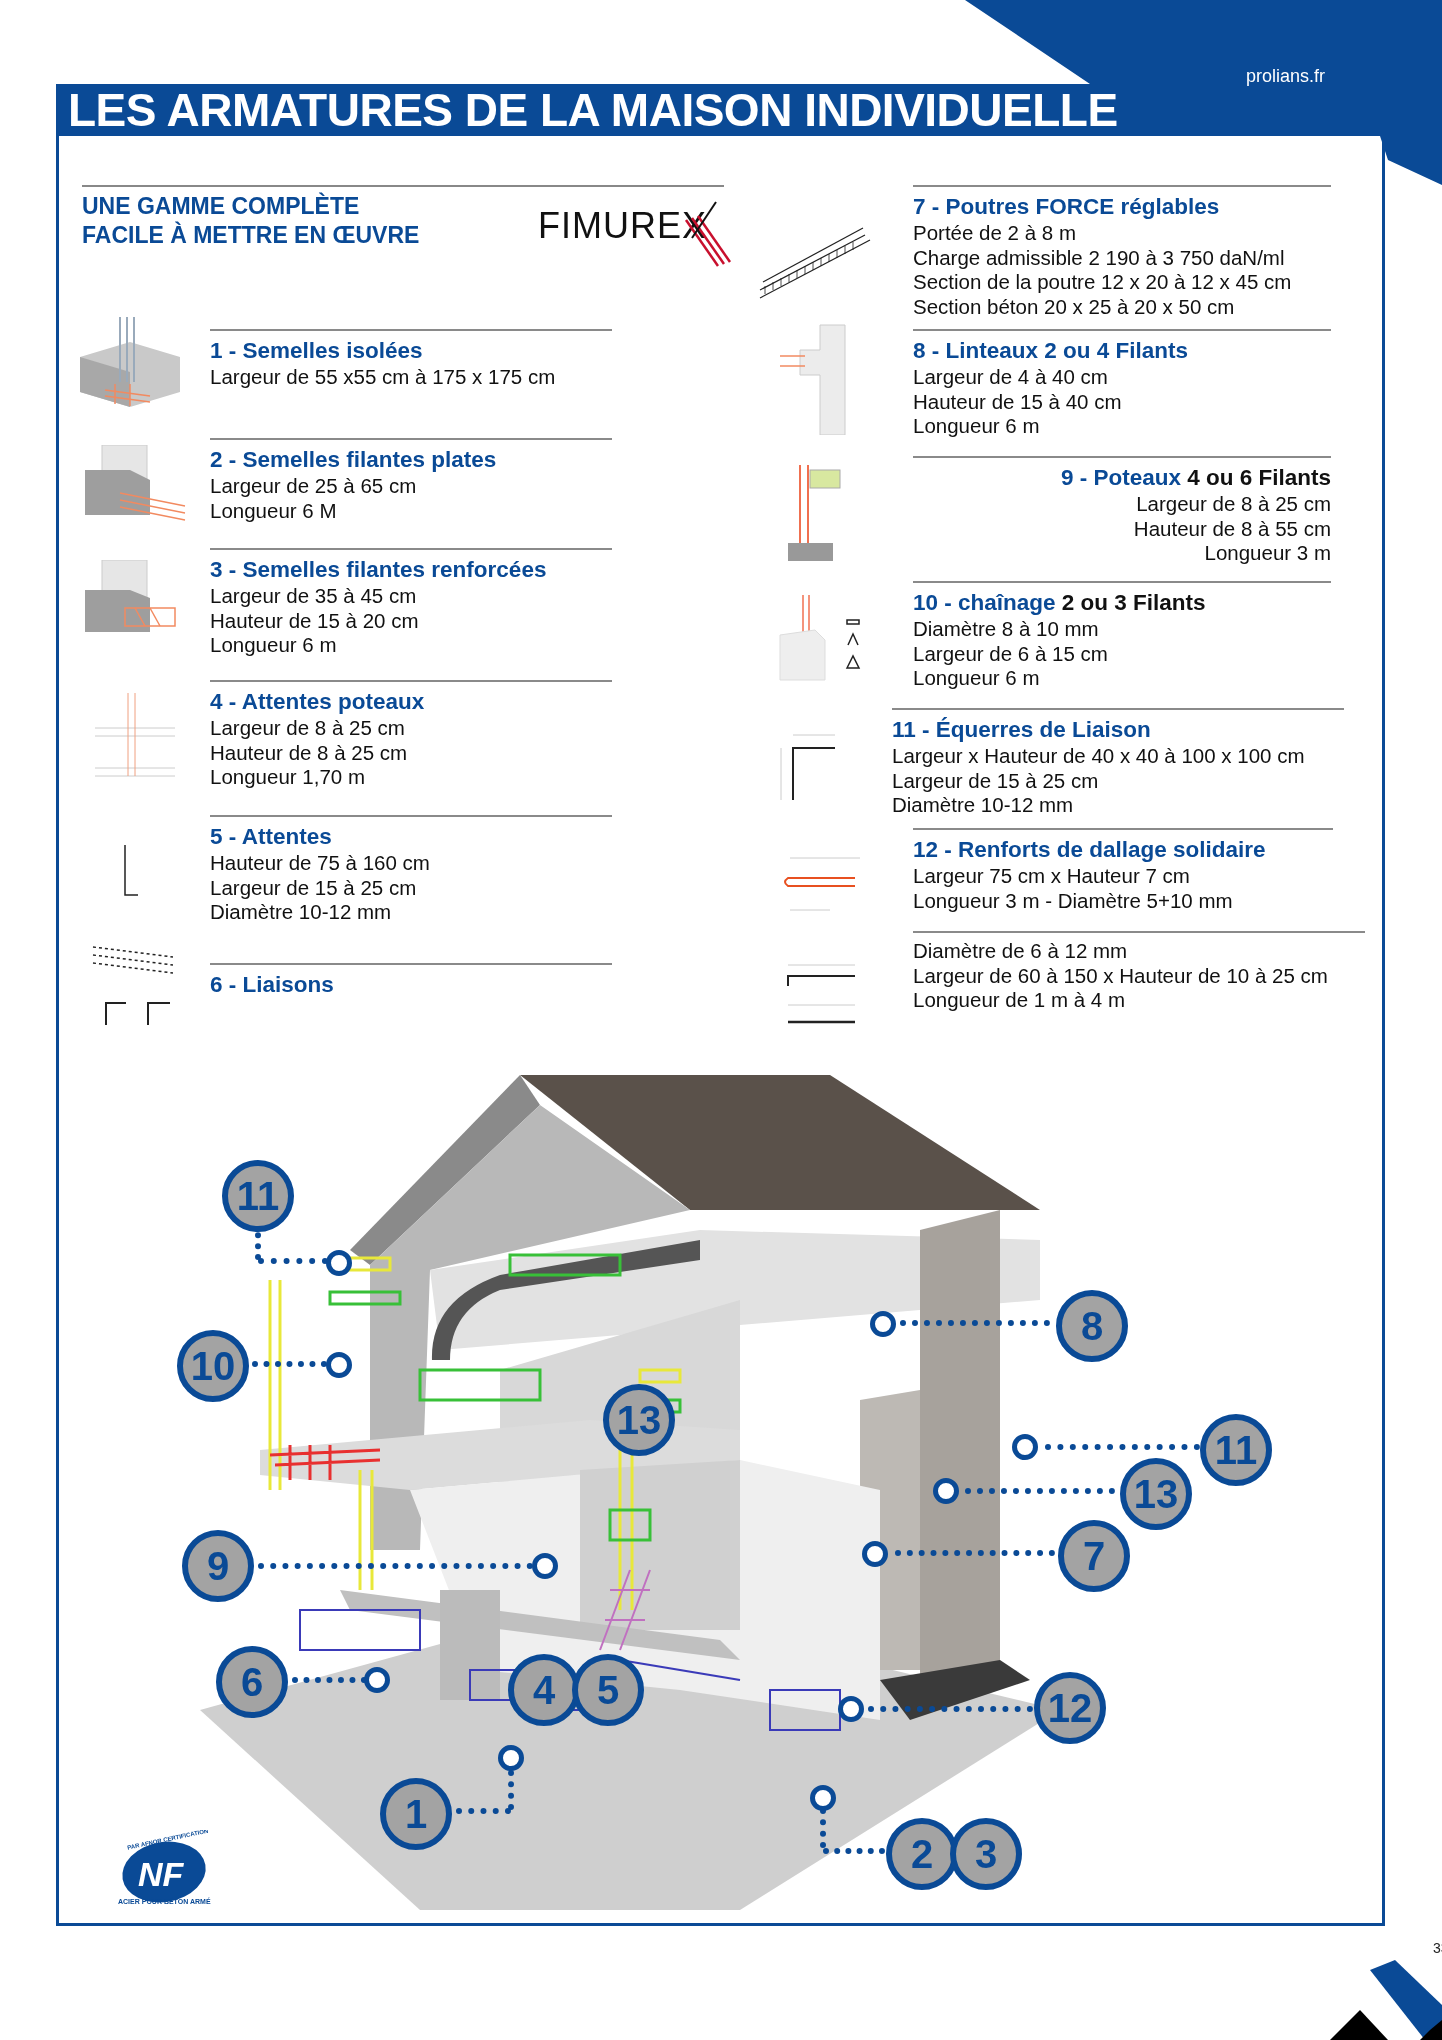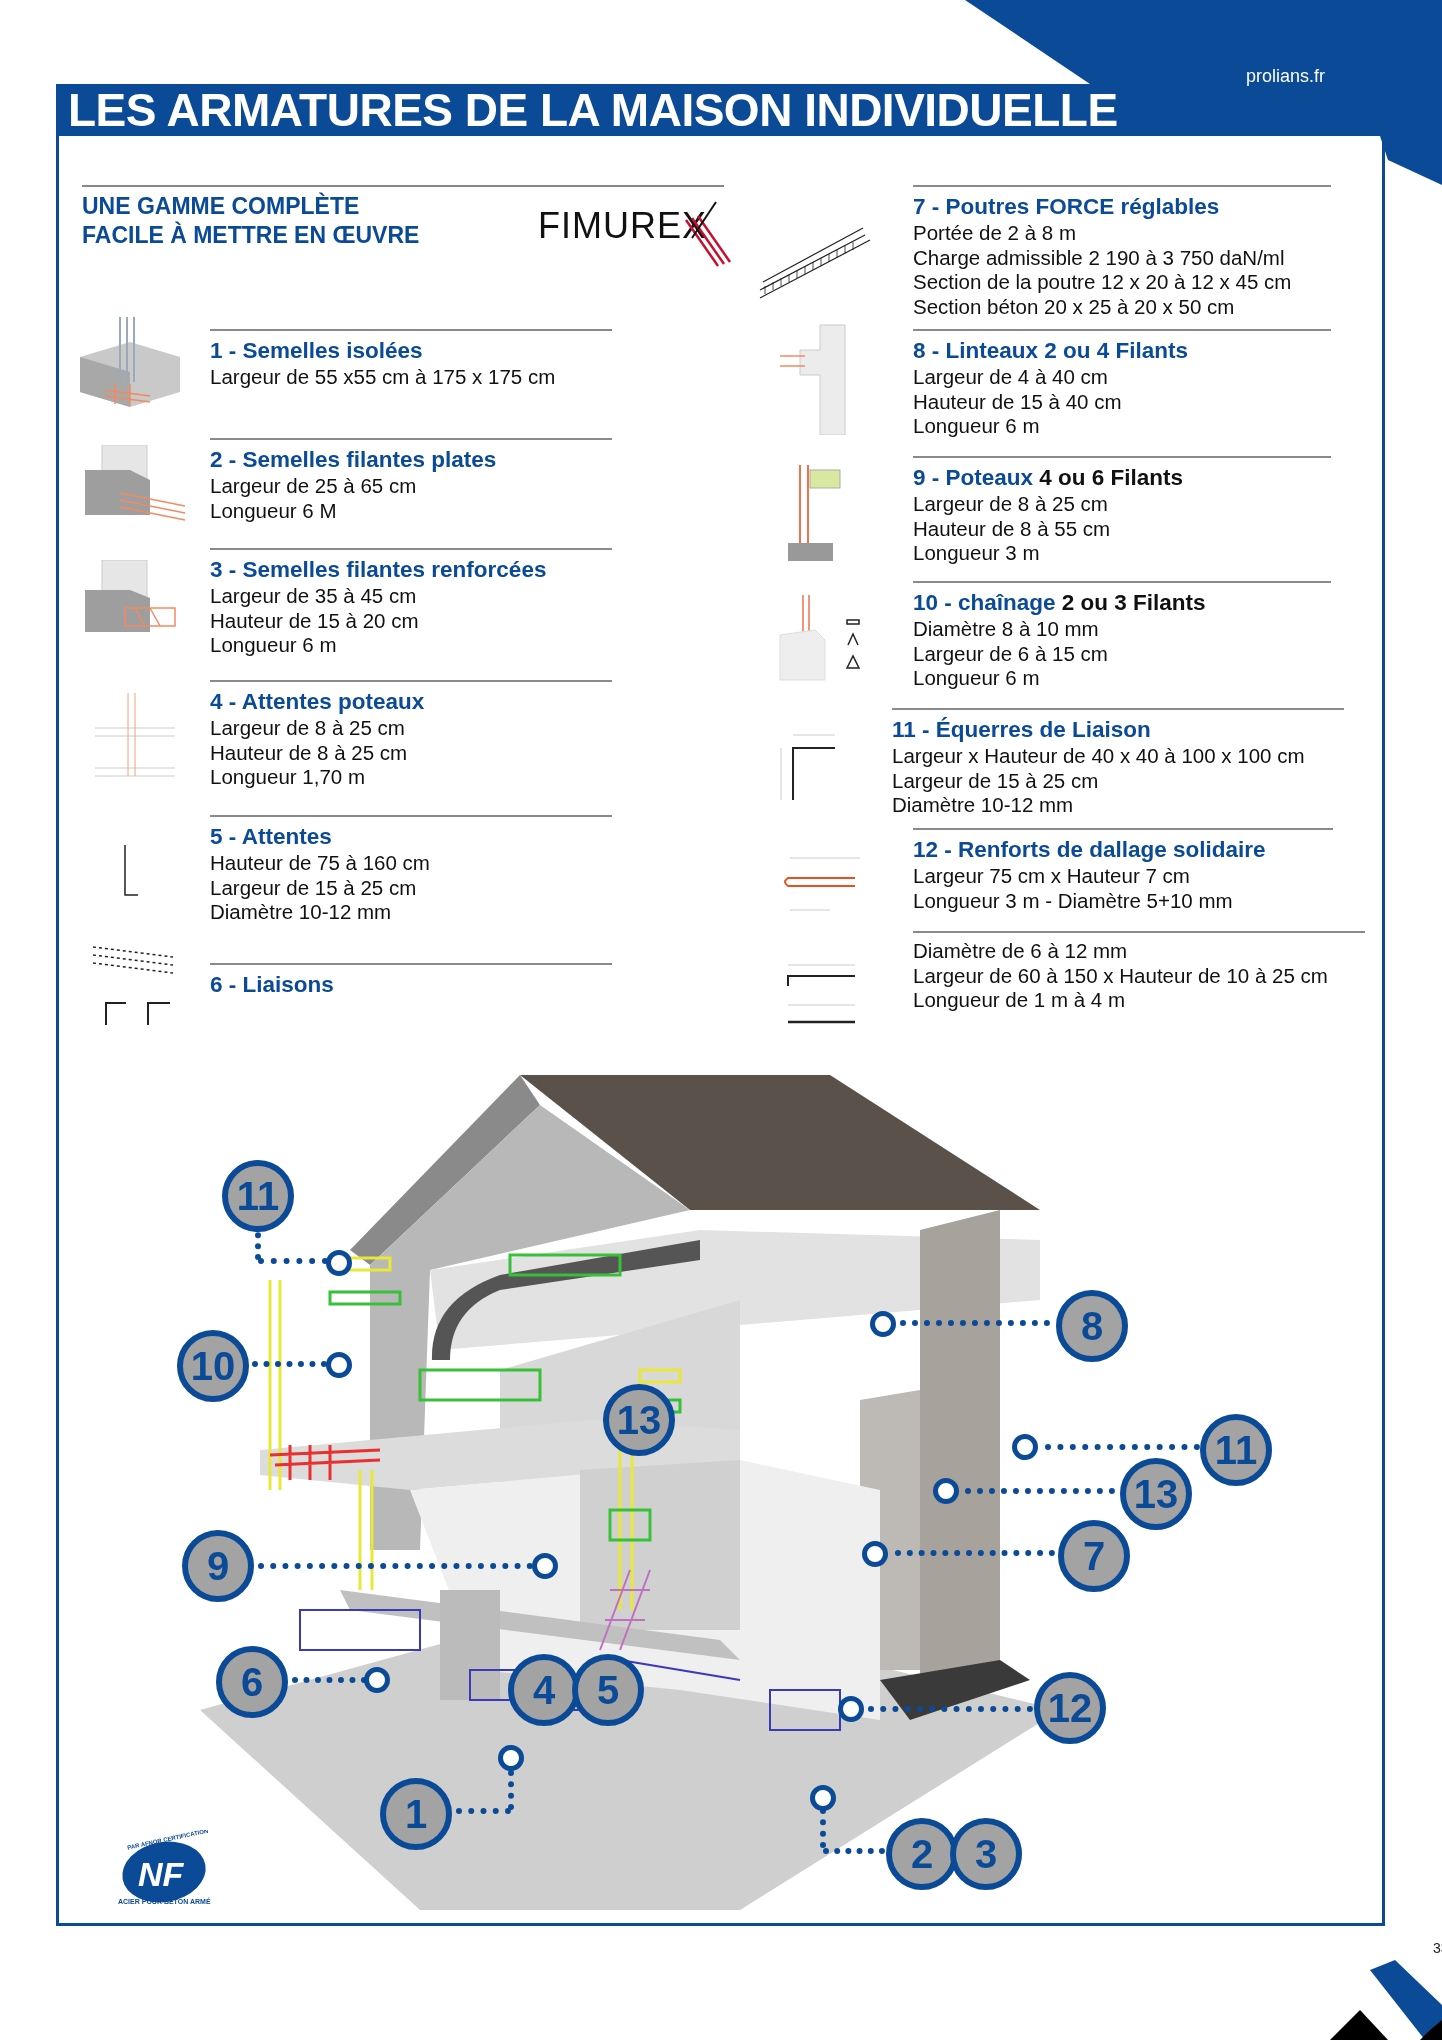--- a/index.html
+++ b/index.html
@@ -158,21 +158,21 @@
   <div class="line">Section de la poutre 12 x 20 à 12 x 45 cm</div>
   <div class="line">Section béton 20 x 25 à 20 x 50 cm</div>
 </div>
 <div class="item" style="left:913px;top:329px;width:418px;">
   <div class="rule"></div>
   <h3>8 - Linteaux 2 ou 4 Filants</h3>
   <div class="line">Largeur de 4 à 40 cm</div>
   <div class="line">Hauteur de 15 à 40 cm</div>
   <div class="line">Longueur 6 m</div>
 </div>
-<div class="item" style="left:913px;top:456px;width:418px;">
+<div class="item" style="left:913px;top:456px;width:418px;text-align:right;">
   <div class="rule"></div>
   <h3><span>9 - Poteaux</span><span class="dark"> 4 ou 6 Filants</span></h3>
   <div class="line">Largeur de 8 à 25 cm</div>
   <div class="line">Hauteur de 8 à 55 cm</div>
   <div class="line">Longueur 3 m</div>
 </div>
 <div class="item" style="left:913px;top:581px;width:418px;">
   <div class="rule"></div>
   <h3><span>10 - chaînage</span><span class="dark"> 2 ou 3 Filants</span></h3>
   <div class="line">Diamètre 8 à 10 mm</div>

